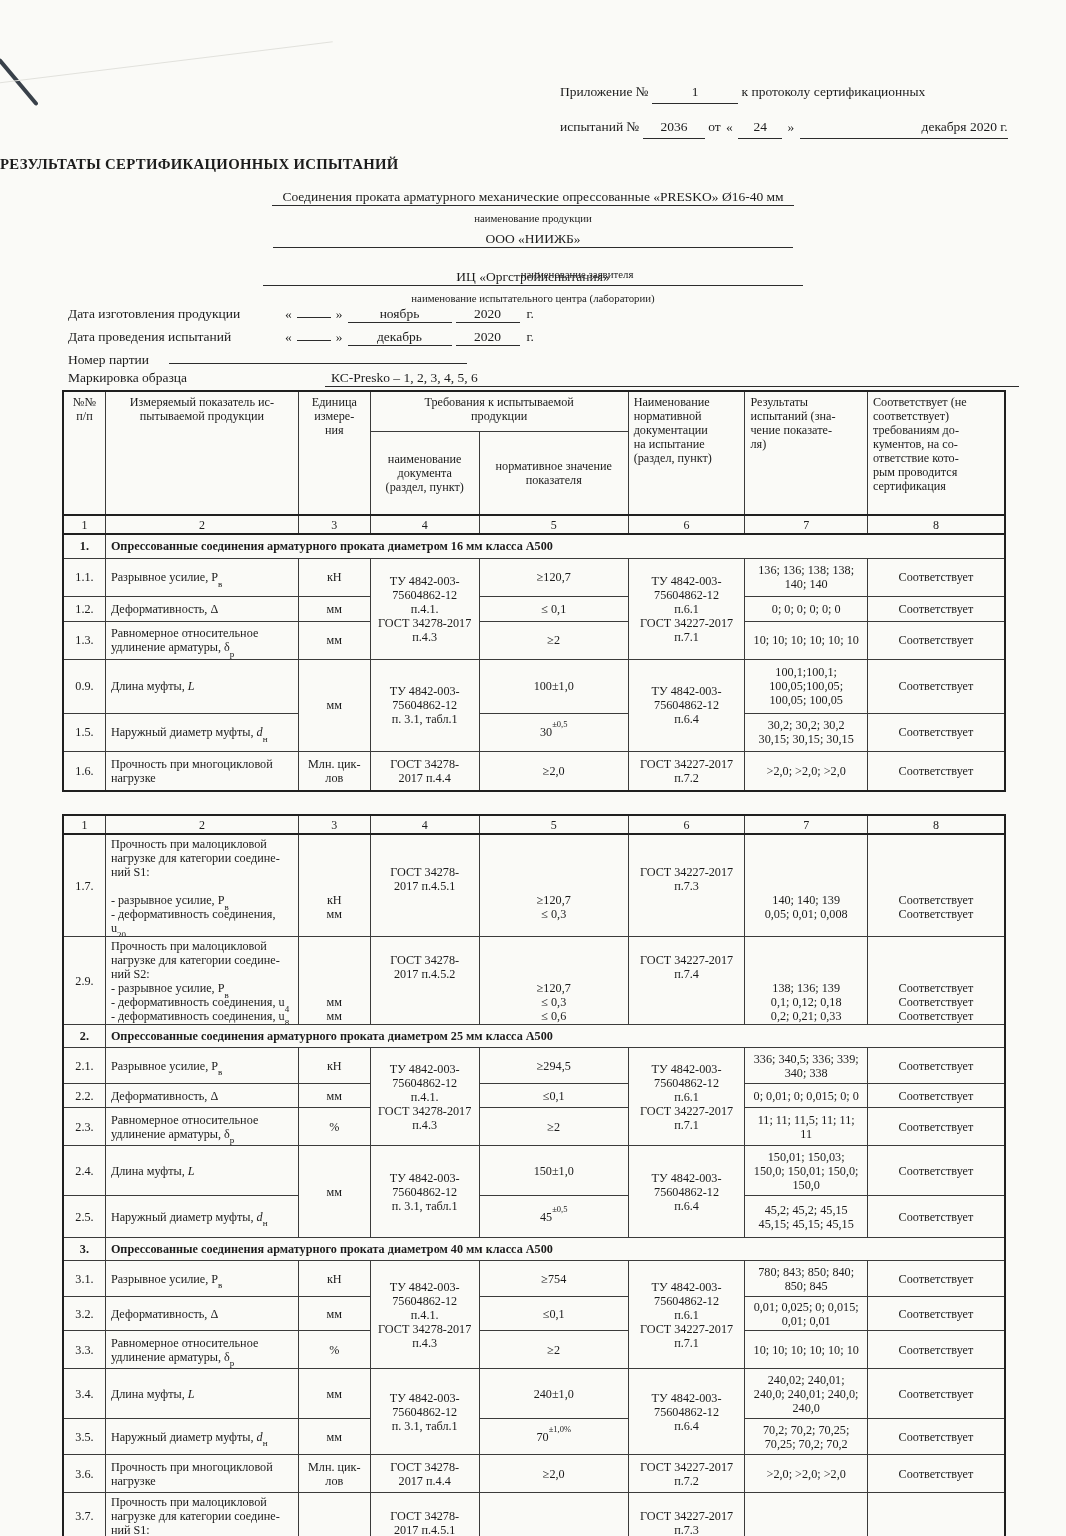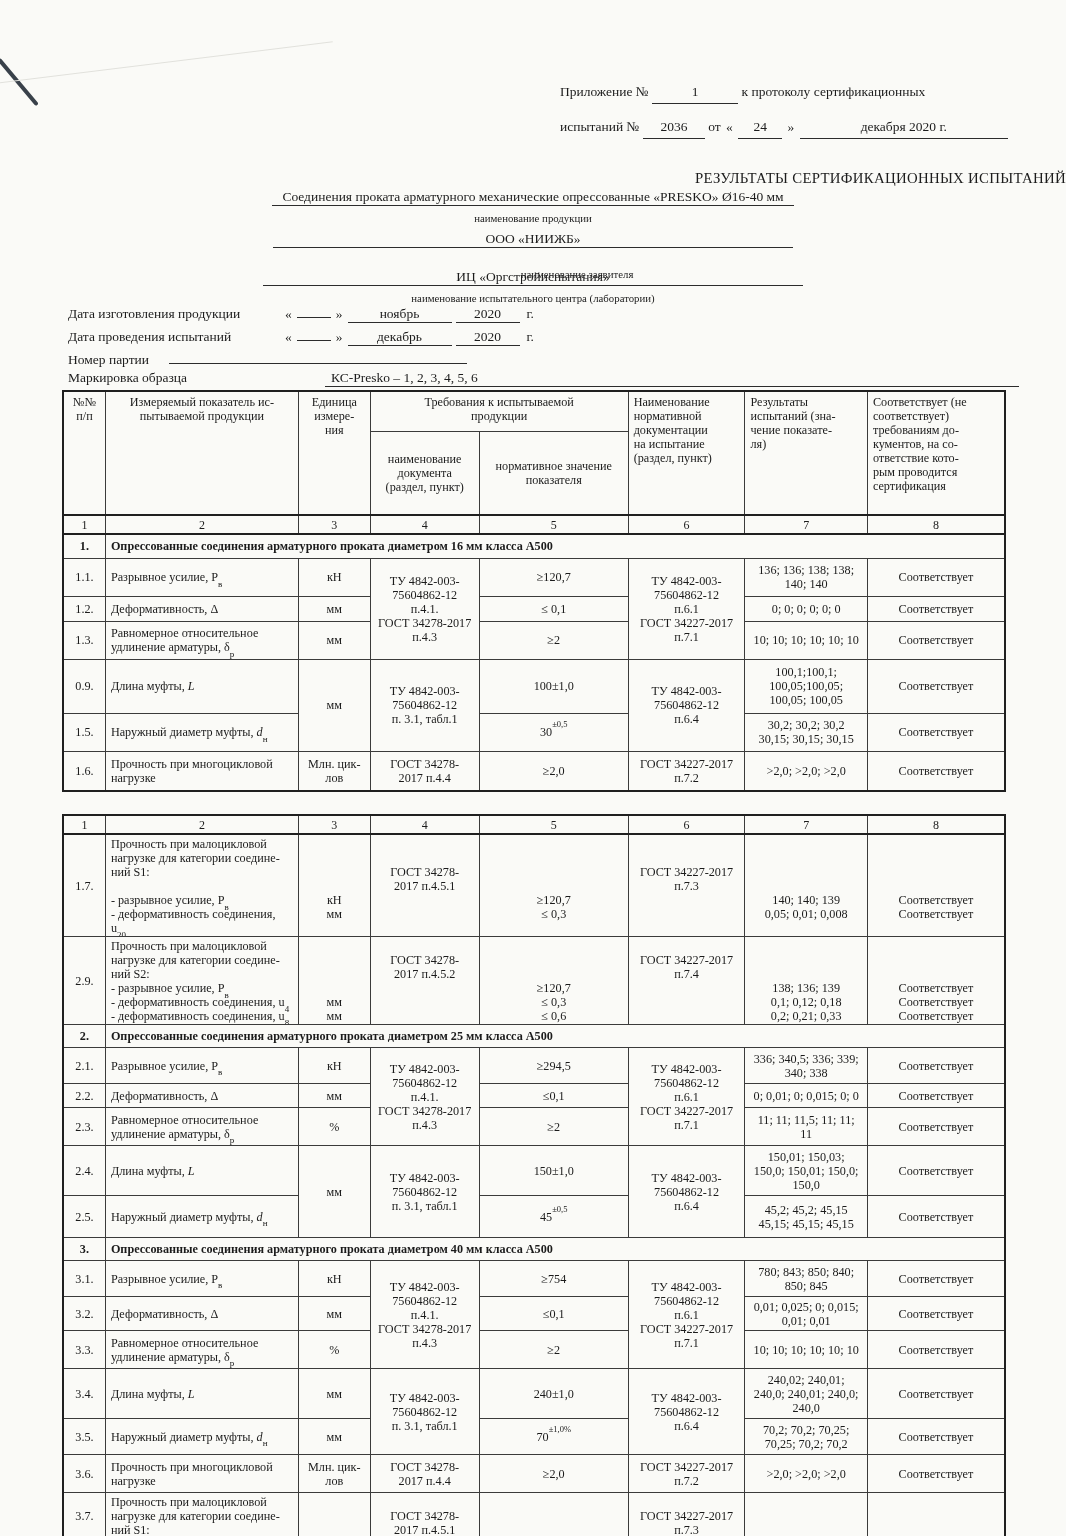--- a/index.html
+++ b/index.html
@@ -9,25 +9,25 @@
   .diag{position:absolute;left:-12px;top:80px;width:60px;height:4px;background:#39414a;
         transform:rotate(50deg);border-radius:2px;}
   .faint{position:absolute;left:-6px;top:62px;width:340px;height:1px;background:#e1e1dc;
         transform:rotate(-7deg);}
   
   .appendix{position:absolute;left:560px;top:80px;width:444px;font-size:13.5px;line-height:23px;white-space:nowrap;}
   .uline{display:inline-block;border-bottom:1px solid #2c2c2c;text-align:center;vertical-align:baseline;}
   .appendix .num{width:86px;}
   .appendix .proto{width:62px;}
   .appendix .day{width:44px;margin-top:11px;}
-  .appendix .dt{width:208px;}
+  .appendix .dt{width:208px;text-align:right;}
   .appendix .q{margin:0 2px;}
   
-  .title{position:absolute;top:170px;left:0;width:100%;text-align:right;
-         font-weight:normal;font-size:14.8px;letter-spacing:.3px;}
+  .title{position:absolute;top:156px;left:0;width:100%;text-align:left;
+         font-weight:bold;font-size:14.8px;letter-spacing:.3px;}
   .cline{position:absolute;left:0;width:100%;text-align:center;font-size:13.5px;}
   .cline .uline{padding:0 10px;}
   .cap{position:absolute;left:0;width:100%;text-align:center;font-size:10.8px;}
   .product{top:189px;}  .cap1{top:212px;}
   .applicant{top:231px;} .applicant .uline{min-width:500px;} .cap2{top:268px;margin-left:44px;}
   .lab{top:269px;} .lab .uline{min-width:520px;} .cap3{top:292px;}
   
   .meta{position:absolute;left:68px;top:301px;font-size:13.5px;}
   .mrow{height:18px;margin-bottom:5px;white-space:nowrap;}
   .lbl{display:inline-block;width:212px;}

